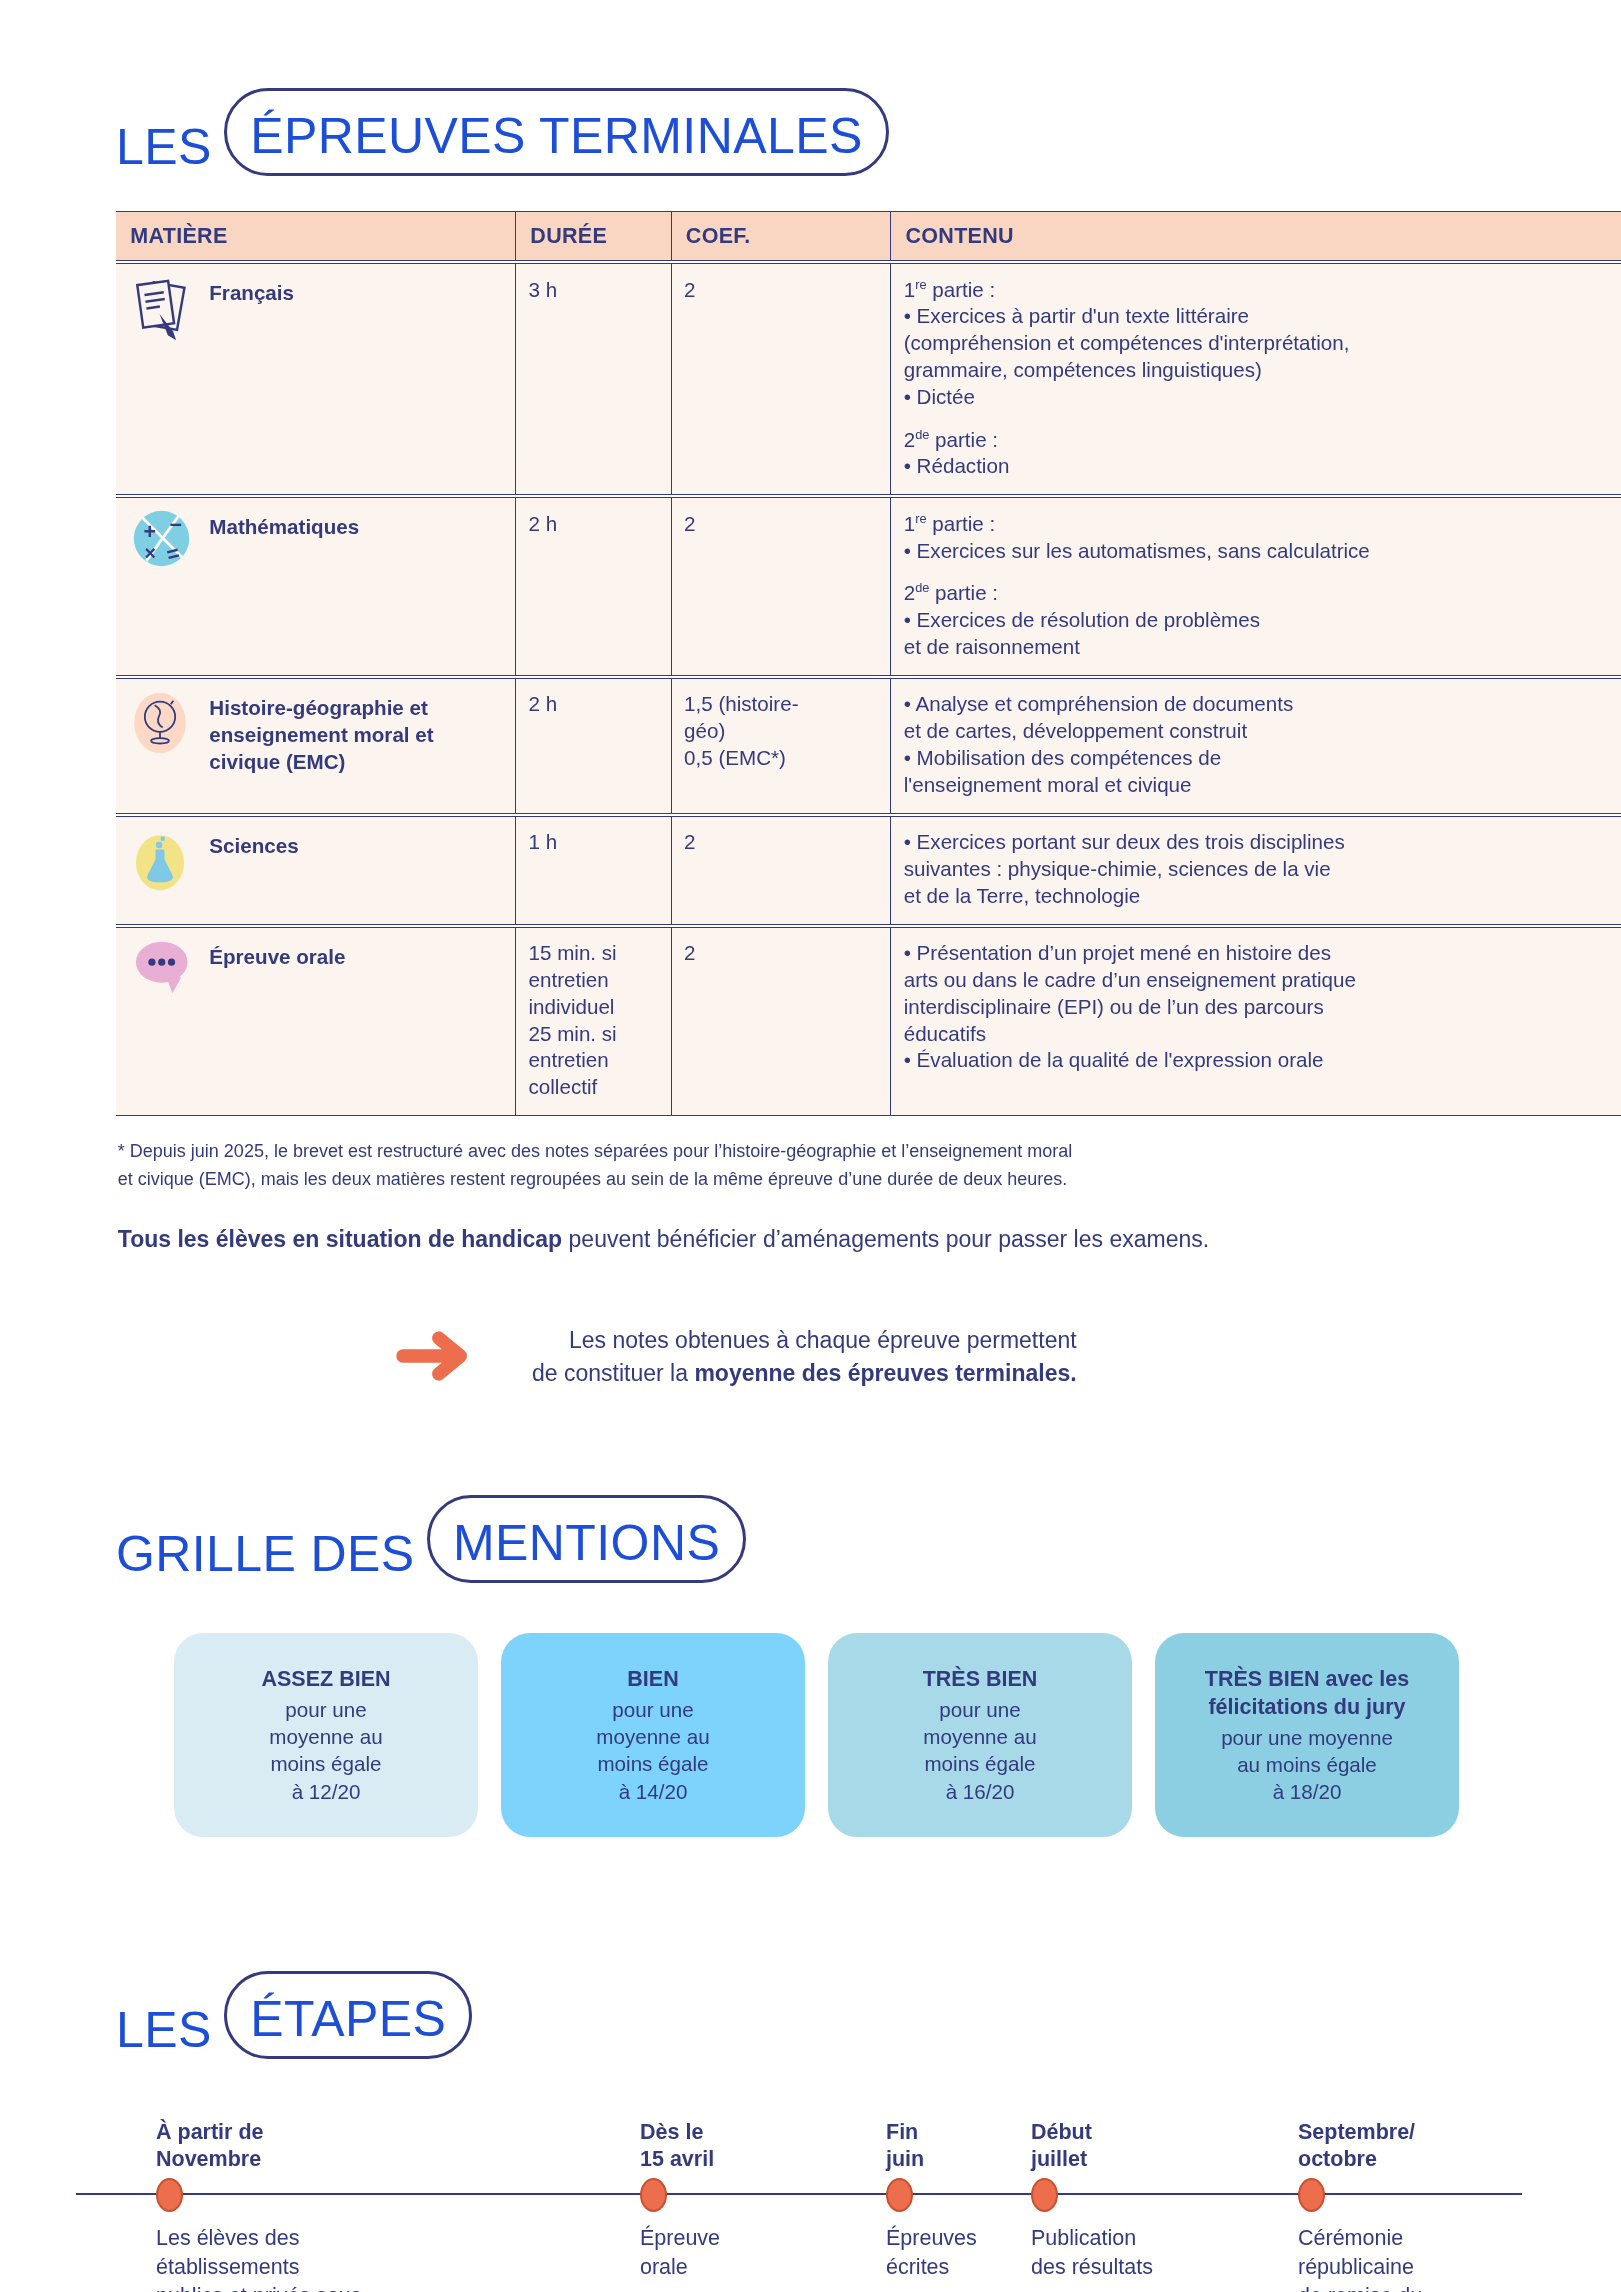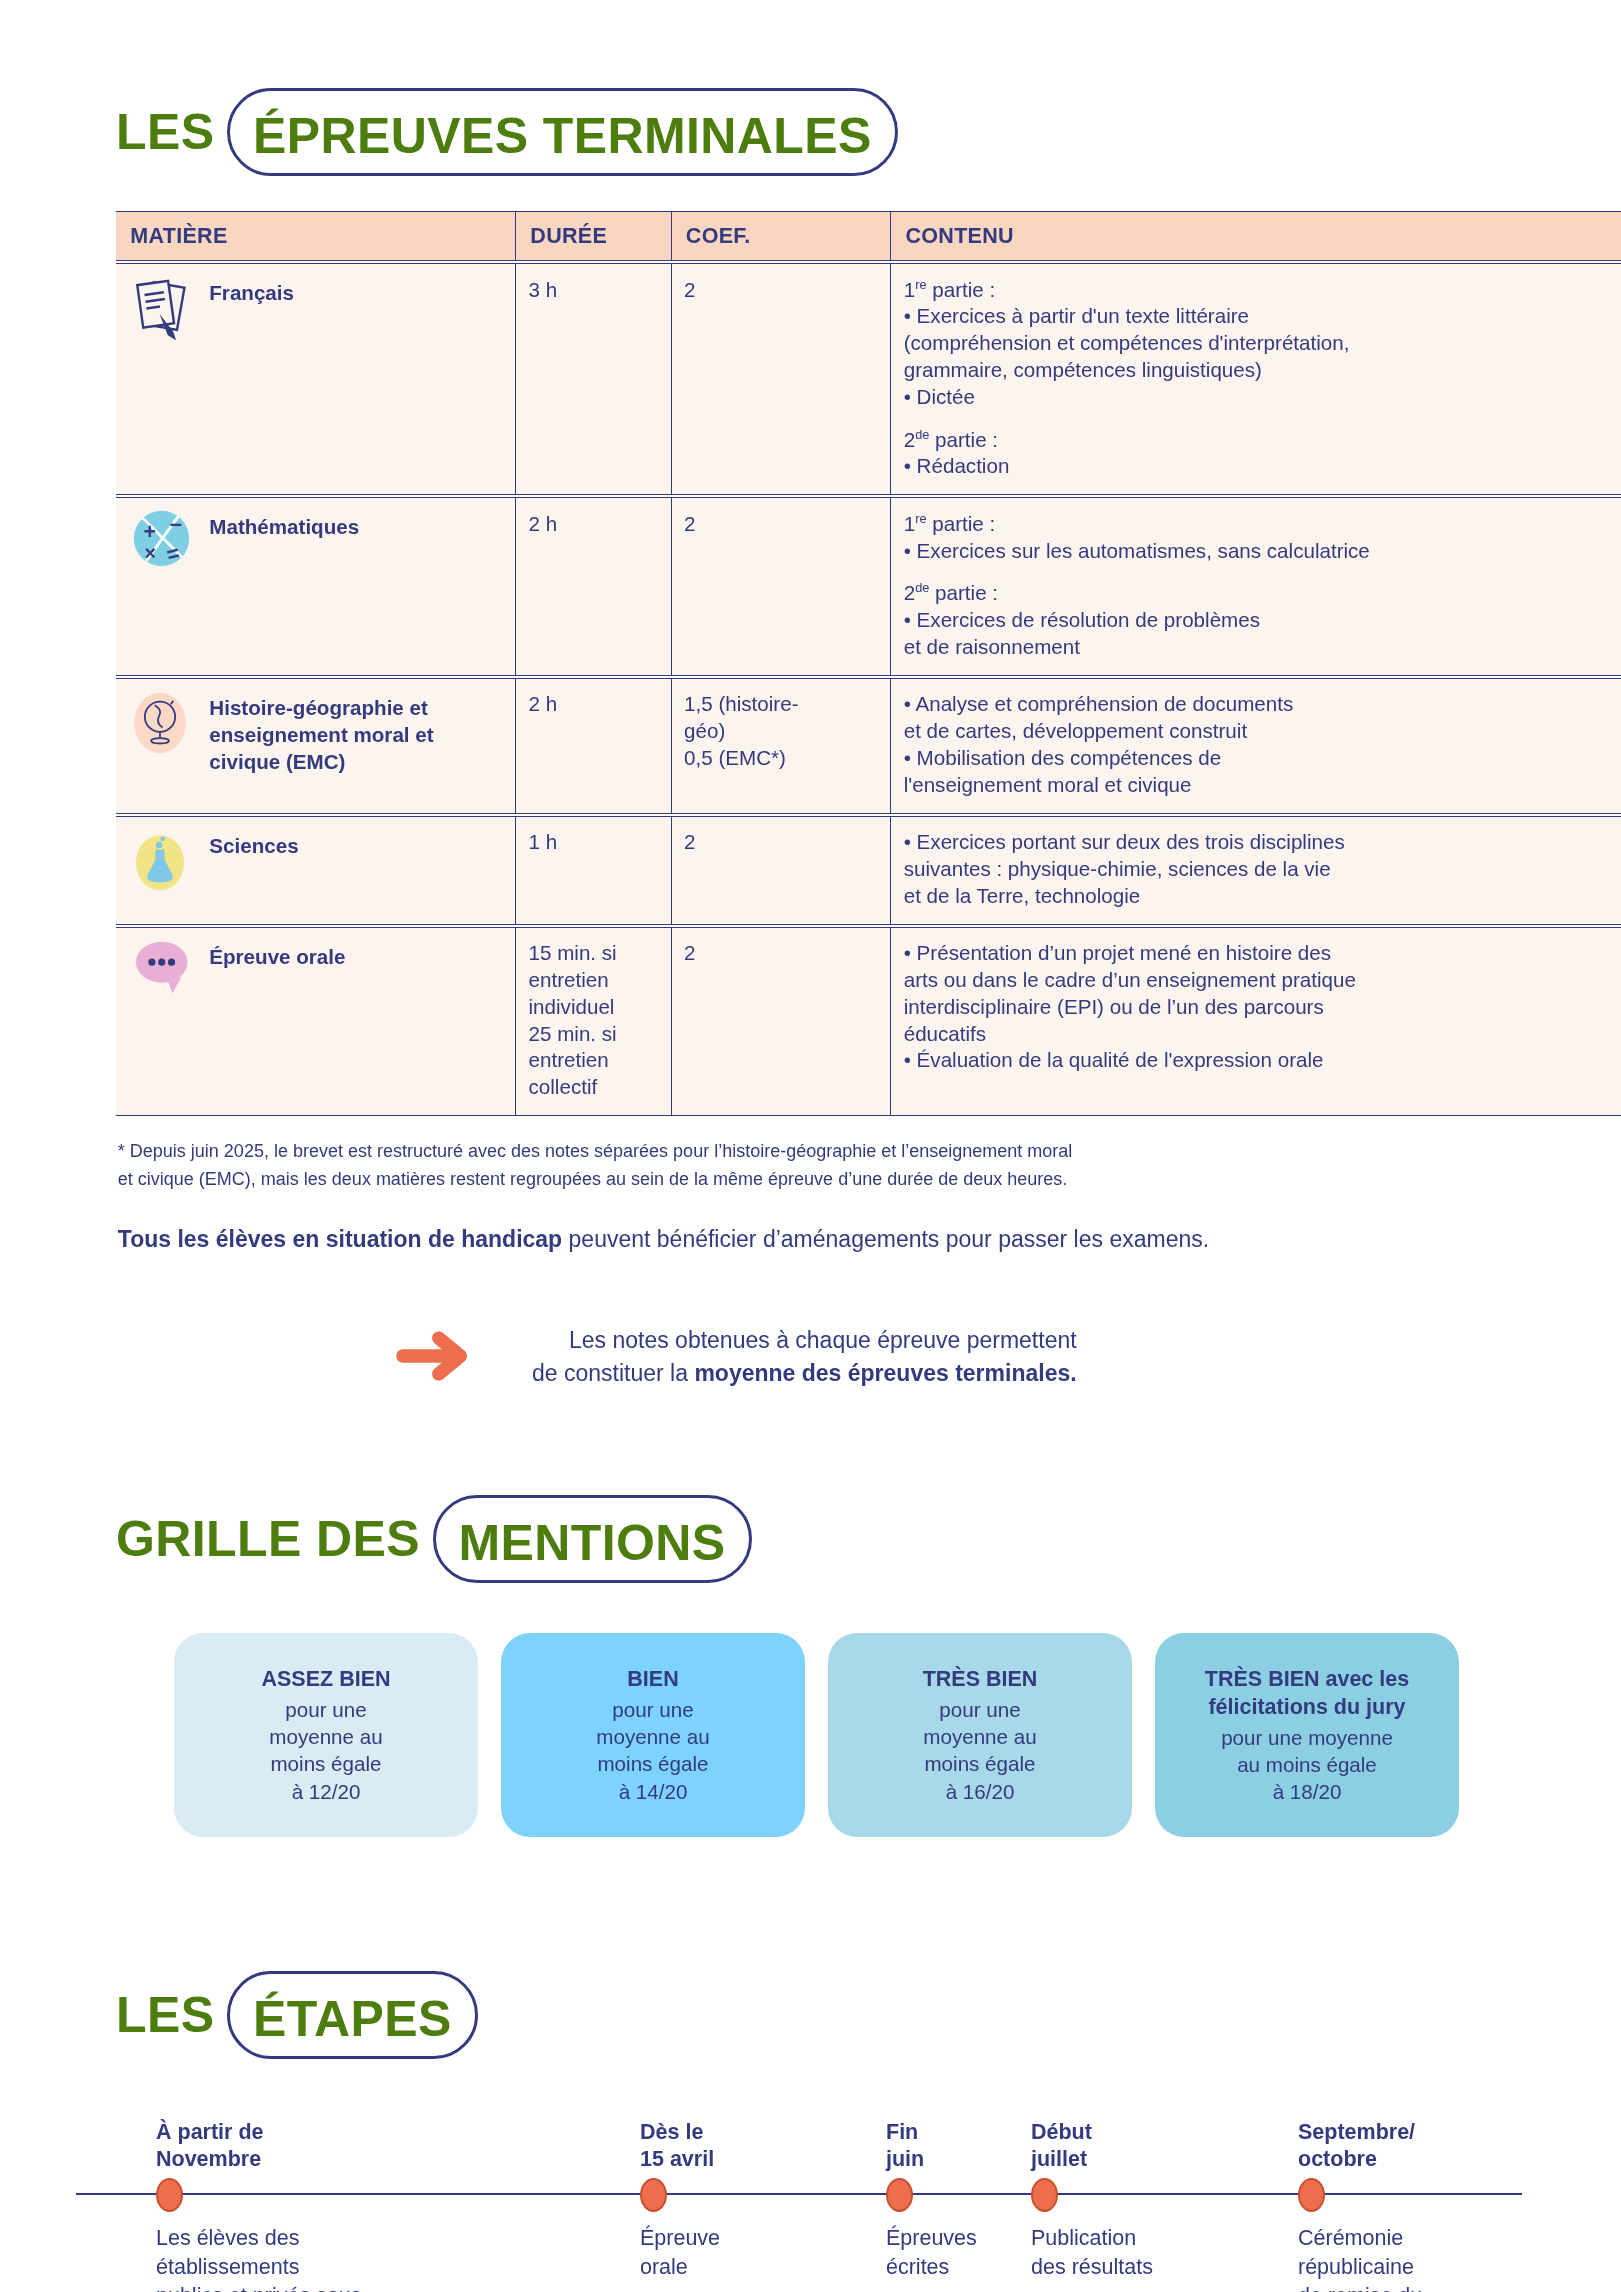--- a/index.html
+++ b/index.html
@@ -1,20 +1,20 @@
 <!DOCTYPE html>
 <html lang="fr" style="font-size:14.3px"><head>
 <meta charset="utf-8">
 <style>
   html,body{margin:0;padding:0;background:#ffffff;}
   body{font-family:"Liberation Sans", sans-serif; color:#333a7d;}
   .page{width:1621px;min-height:2293px;box-sizing:border-box;padding:54px 107px 36px 116px;position:relative;background:#fff;}
 
   
-  .section-title{font-size:50px;font-weight:700;color:#4d7c0f;letter-spacing:0.4px;display:flex;align-items:center;white-space:nowrap;}
+  .section-title{font-size:50px;font-weight:400;color:#1d4ed8;letter-spacing:0.4px;display:flex;align-items:flex-end;white-space:nowrap;}
   .section-title .oval{border:3.1px solid #333a7d;border-radius:72px;padding:16px 23px 8px;margin-left:12.5px;display:inline-block;}
   .section-title .suffix{margin-left:14.3px;}
 
   
   table.exam{border-collapse:separate;border-spacing:0 2.7px;width:1519px;margin-top:23px;}
   table.exam th{background:#f9d6c1;font-size:21.5px;font-weight:bold;text-align:left;padding:11.6px 14.3px;letter-spacing:0.3px;}
   table.exam td{background:#fcf5ef;vertical-align:top;padding:12.5px 12.5px 14.3px;font-size:20.6px;line-height:1.3;}
   table.exam th, table.exam td{border-top:1.8px solid #333a7d;border-bottom:1.8px solid #333a7d;border-left:1.8px solid #333a7d;}
   table.exam th:first-child, table.exam td:first-child{border-left:none;}
   table.exam th:first-child{border-left:none;}

